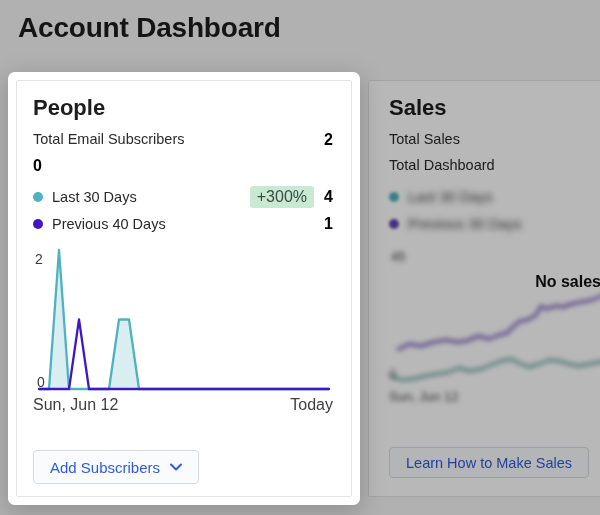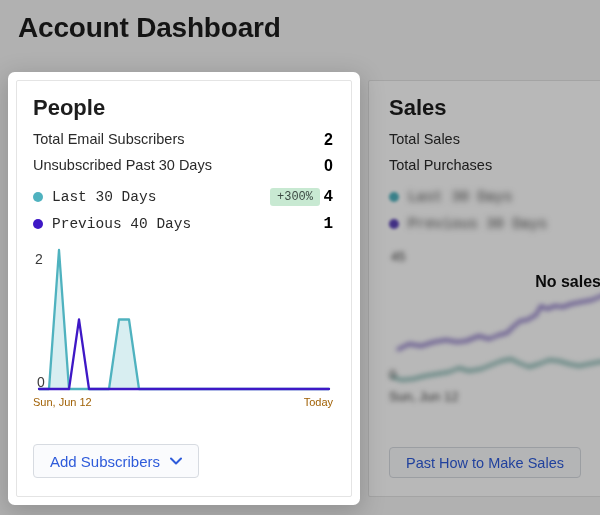--- a/index.html
+++ b/index.html
@@ -40,38 +40,38 @@
     font-size:22px; font-weight:bold; color:#1d1d1d;
     margin:14px 0 10px 0;
   }
   .stat-row {
     display:flex; justify-content:space-between; align-items:flex-start;
     height:26px; font-size:14.5px; color:#2a2a2a;
   }
   .stat-value { font-weight:bold; font-size:16px; color:#000; }
   .legend-row {
     display:flex; align-items:center; height:27px;
-    font-size:14.5px; color:#2a2a2a;font-family:Liberation Mono, monospace;
+    font-size:14.5px; color:#2a2a2a;
   }
   .dot {
     width:10px; height:10px; border-radius:50%;
     margin-right:9px; flex:0 0 auto;
   }
   .legend-label { flex:1; }
   .badge {
     background:#c8e9d2; color:#3d4a44;
-    font-size:12px; padding:2px 7px; border-radius:3px;
-    margin-right:1px;
+    font-size:16px; padding:2px 7px; border-radius:3px;
+    margin-right:7px;
   }
   .legend-value { font-weight:bold; font-size:16px; color:#000; min-width:12px; text-align:right; }
   .chart-wrap { margin-top:5px; }
   .chart-wrap svg { display:block; }
   .x-labels {
     display:flex; justify-content:space-between;
-    font-size:11px; color:#a16207; margin-top:2px;
+    font-size:16px; color:#404040; margin-top:2px;
   }
   .btn {
     display:inline-flex; align-items:center; gap:10px;
     background:#fafbfd; border:1px solid #d7dbe1; border-radius:4px;
     color:#2e5bda; font-size:15px; height:34px; padding:0 16px;
     font-family:inherit; cursor:pointer;
   }
   .people-card .btn { margin-top:36px; }
   .chev { width:12px; height:8px; }
   .sales-legend .dot { filter:blur(1.5px); }
@@ -97,21 +97,20 @@
 <div class="dim-overlay"></div>
 
 <section class="card people-card">
   <h2 class="card-title">People</h2>
 
   <div class="stat-row">
     <span>Total Email Subscribers</span>
     <span class="stat-value">2</span>
   </div>
   <div class="stat-row">
-    <span>Unsubscribed Past 30 Days</span>
     <span class="stat-value">0</span>
   </div>
 
   <div class="legend-row">
     <span class="dot" style="background-color: rgb(79, 178, 191);"></span>
     <span class="legend-label">Last 30 Days</span>
     <span class="badge">+300%</span>
     <span class="legend-value">4</span>
   </div>
   <div class="legend-row">
@@ -144,21 +143,21 @@
   </button>
 </section>
 
 <section class="card sales-card">
   <h2 class="card-title">Sales</h2>
 
   <div class="stat-row">
     <span>Total Sales</span>
   </div>
   <div class="stat-row">
-    <span>Total Purchases</span>
+    <span>Total Dashboard</span>
   </div>
 
   <div class="legend-row sales-legend">
     <span class="dot" style="background-color: rgb(79, 178, 191);"></span>
     <span class="legend-label">Last 30 Days</span>
   </div>
   <div class="legend-row sales-legend">
     <span class="dot" style="background-color: rgb(91, 67, 184);"></span>
     <span class="legend-label">Previous 30 Days</span>
   </div>
@@ -168,15 +167,15 @@
     <svg width="240" height="150" viewBox="0 0 240 150">
       <polyline points="2,133 12,137 24,136 36,133 48,131 60,129 70,125 80,128 92,126 102,122 112,118 122,116 130,120 140,124 150,121 160,117 170,118 180,121 190,123 200,121 210,119 222,118 232,117 240,116" fill="none" stroke="#7fb4ae" stroke-width="3.5" stroke-linejoin="round"></polyline>
       <polyline points="8,107 20,101 32,103 45,99 57,97 68,99 77,98 90,93 100,96 110,92 118,90 124,84 131,78 138,77 147,72 152,63 158,66 166,63 174,64 182,61 192,59 203,57 215,52 228,46 240,42" fill="none" stroke="#8672c4" stroke-width="3.5" stroke-linejoin="round"></polyline>
     </svg>
     <span class="no-sales">No sales yet.</span>
     <span class="sales-ylabel-bottom">0</span>
     <span class="sales-xlabel">Sun, Jun 12</span>
   </div>
 
   <button class="btn">
-    <span>Past How to Make Sales</span>
+    <span>Learn How to Make Sales</span>
   </button>
 </section>
 
 </body></html>

